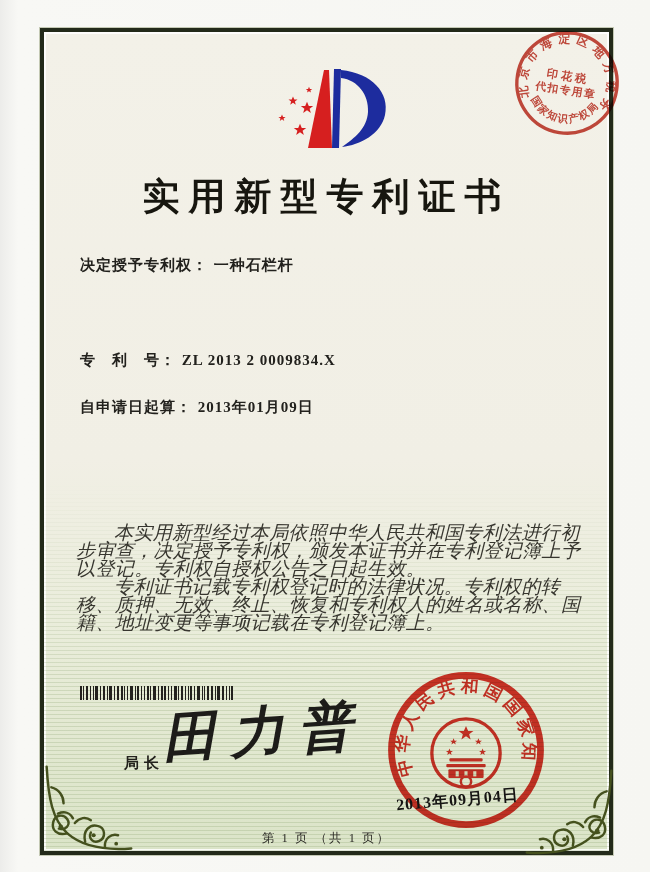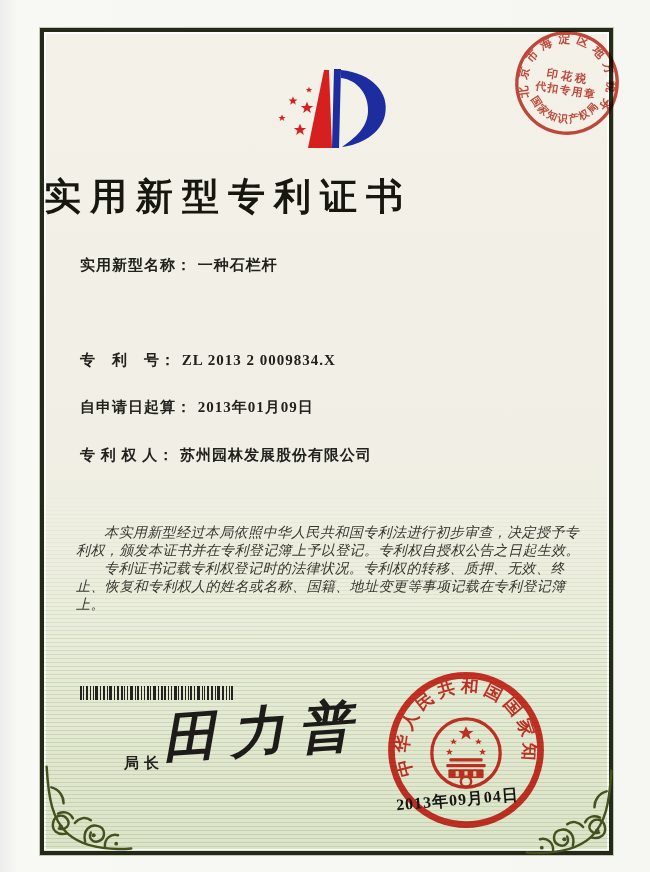--- a/index.html
+++ b/index.html
@@ -9,26 +9,26 @@
   .sheet{position:absolute;left:40px;top:28px;width:573px;height:827px;box-sizing:border-box;
         border:4px solid #232a1a;
         background:linear-gradient(180deg,#f3f1e8 0%,#f1efe5 52%,#eaeddb 72%,#e0e7ce 90%,#dbe4c8 100%);
         box-shadow:0 0 0 1px #c4c9b4, inset 0 0 0 2px rgba(255,255,255,.85);}
   .guilloche{position:absolute;left:0;top:0;right:0;bottom:0;pointer-events:none;
         background:repeating-linear-gradient(0deg, rgba(110,140,80,.20) 0 1px, rgba(255,255,255,0) 1px 4px);
         -webkit-mask-image:linear-gradient(180deg,transparent 0 55%,#000 80%);
         mask-image:linear-gradient(180deg,transparent 0 55%,#000 80%);}
   .certno{position:absolute;left:31px;top:54px;font-size:15px;font-weight:600;letter-spacing:3px;color:#23221f;}
   .logo{position:absolute;left:208px;top:26px;width:150px;height:104px;}
-  .title{position:absolute;left:0;top:140px;width:100%;text-align:left;font-size:37px;font-weight:700;
+  .title{position:absolute;left:0;top:140px;width:100%;text-align:center;font-size:37px;font-weight:700;
         letter-spacing:9px;color:#17160f;}
   .field{position:absolute;left:36px;font-size:15px;font-weight:600;white-space:nowrap;color:#22211d;}
   .flabel{letter-spacing:1px;}
   .fvalue{margin-left:2px;letter-spacing:1px;}
-  .bodytext{position:absolute;left:32px;top:492px;width:512px;font-size:14px;line-height:18px;
+  .bodytext{position:absolute;left:32px;top:492px;width:512px;font-size:19px;line-height:18px;
         color:#37362f;font-style:italic;letter-spacing:.4px;}
   .bodytext p{margin:0;text-indent:2em;}
   .barcode{position:absolute;left:36px;top:654px;height:14px;white-space:nowrap;font-size:0;}
   .barcode span{display:inline-block;height:14px;background:#23221e;vertical-align:top;}
   .sig-title{position:absolute;left:80px;top:722px;font-size:15px;letter-spacing:5px;font-weight:600;color:#23221d;}
   .sig-name{position:absolute;left:118px;top:664px;font-size:54px;font-weight:700;font-style:italic;
         letter-spacing:14px;color:#1d1c19;transform:rotate(-4deg);white-space:nowrap;}
   .seal{position:absolute;left:334px;top:630px;width:176px;height:176px;mix-blend-mode:multiply;opacity:.94;}
   .seal-date{position:absolute;left:352px;top:758px;font-size:16px;font-weight:700;letter-spacing:1px;
         color:#151413;transform:rotate(-5deg);white-space:nowrap;}
@@ -95,34 +95,30 @@
       </g>
       <g fill="#1d2c9e">
         <polygon points="82,11 89,11 87,90 80,90"></polygon>
         <path d="M89,12 C120,15 138,35 133,57 C129,76 108,87 90,89 C103,80 115,70 116,54 C117,37 106,22 89,20 Z"></path>
       </g>
     </svg>
 
     <div class="title">实用新型专利证书</div>
 
     <div class="field" style="top:224px">
-      <span class="flabel">实用新型名称：</span>
+      <span class="flabel">决定授予专利权：</span>
       <span class="fvalue">一种石栏杆</span>
     </div>
     <div class="field" style="top:319px">
       <span class="flabel">专　利　号：</span>
       <span class="fvalue">ZL 2013 2 0009834.X</span>
     </div>
     <div class="field" style="top:366px">
       <span class="flabel">自申请日起算：</span>
       <span class="fvalue">2013年01月09日</span>
-    </div>
-    <div class="field" style="top:414px">
-      <span class="flabel">专 利 权 人：</span>
-      <span class="fvalue">苏州园林发展股份有限公司</span>
     </div>
 
     <div class="bodytext">
       <p>本实用新型经过本局依照中华人民共和国专利法进行初步审查，决定授予专利权，颁发本证书并在专利登记簿上予以登记。专利权自授权公告之日起生效。</p>
       <p>专利证书记载专利权登记时的法律状况。专利权的转移、质押、无效、终止、恢复和专利权人的姓名或名称、国籍、地址变更等事项记载在专利登记簿上。</p>
     </div>
 
     <div class="barcode"><span style="width: 2px; margin-right: 1px;"></span><span style="width: 1px; margin-right: 2px;"></span><span style="width: 2px; margin-right: 2px;"></span><span style="width: 1px; margin-right: 2px;"></span><span style="width: 1px; margin-right: 1px;"></span><span style="width: 3px; margin-right: 2px;"></span><span style="width: 1px; margin-right: 2px;"></span><span style="width: 2px; margin-right: 2px;"></span><span style="width: 1px; margin-right: 1px;"></span><span style="width: 3px; margin-right: 2px;"></span><span style="width: 1px; margin-right: 2px;"></span><span style="width: 2px; margin-right: 2px;"></span><span style="width: 2px; margin-right: 1px;"></span><span style="width: 1px; margin-right: 2px;"></span><span style="width: 1px; margin-right: 2px;"></span><span style="width: 3px; margin-right: 2px;"></span><span style="width: 1px; margin-right: 1px;"></span><span style="width: 2px; margin-right: 2px;"></span><span style="width: 1px; margin-right: 2px;"></span><span style="width: 1px; margin-right: 2px;"></span><span style="width: 2px; margin-right: 1px;"></span><span style="width: 1px; margin-right: 2px;"></span><span style="width: 3px; margin-right: 2px;"></span><span style="width: 1px; margin-right: 2px;"></span><span style="width: 2px; margin-right: 1px;"></span><span style="width: 2px; margin-right: 2px;"></span><span style="width: 1px; margin-right: 2px;"></span><span style="width: 1px; margin-right: 2px;"></span><span style="width: 3px; margin-right: 1px;"></span><span style="width: 1px; margin-right: 2px;"></span><span style="width: 2px; margin-right: 2px;"></span><span style="width: 1px; margin-right: 2px;"></span><span style="width: 1px; margin-right: 1px;"></span><span style="width: 2px; margin-right: 2px;"></span><span style="width: 1px; margin-right: 2px;"></span><span style="width: 3px; margin-right: 2px;"></span><span style="width: 1px; margin-right: 1px;"></span><span style="width: 1px; margin-right: 2px;"></span><span style="width: 2px; margin-right: 2px;"></span><span style="width: 2px; margin-right: 2px;"></span><span style="width: 1px; margin-right: 1px;"></span><span style="width: 3px; margin-right: 2px;"></span><span style="width: 2px; margin-right: 2px;"></span><span style="width: 1px; margin-right: 2px;"></span><span style="width: 1px; margin-right: 1px;"></span><span style="width: 2px; margin-right: 2px;"></span></div>
 
     <div class="sig-title">局长</div>
@@ -168,14 +164,15 @@
       <text font-size="12" font-weight="700" fill="#c23b2e" letter-spacing="5.5">
         <textPath href="#stampArcTop" startOffset="4">北京市海淀区地方税务局</textPath>
       </text>
       <text font-size="10.5" font-weight="700" fill="#c23b2e" letter-spacing="1.5">
         <textPath href="#stampArcBottom" startOffset="2">国家知识产权局</textPath>
       </text>
       <text x="60" y="57" text-anchor="middle" font-size="11.5" font-weight="700" fill="#c23b2e" letter-spacing="3">印花税</text>
       <text x="60" y="71" text-anchor="middle" font-size="11" font-weight="700" fill="#c23b2e" letter-spacing="1.5">代扣专用章</text>
     </svg>
 
+    <div class="footer">第 1 页 （共 1 页）</div>
   </div>
 </div>
 
 </body></html>

